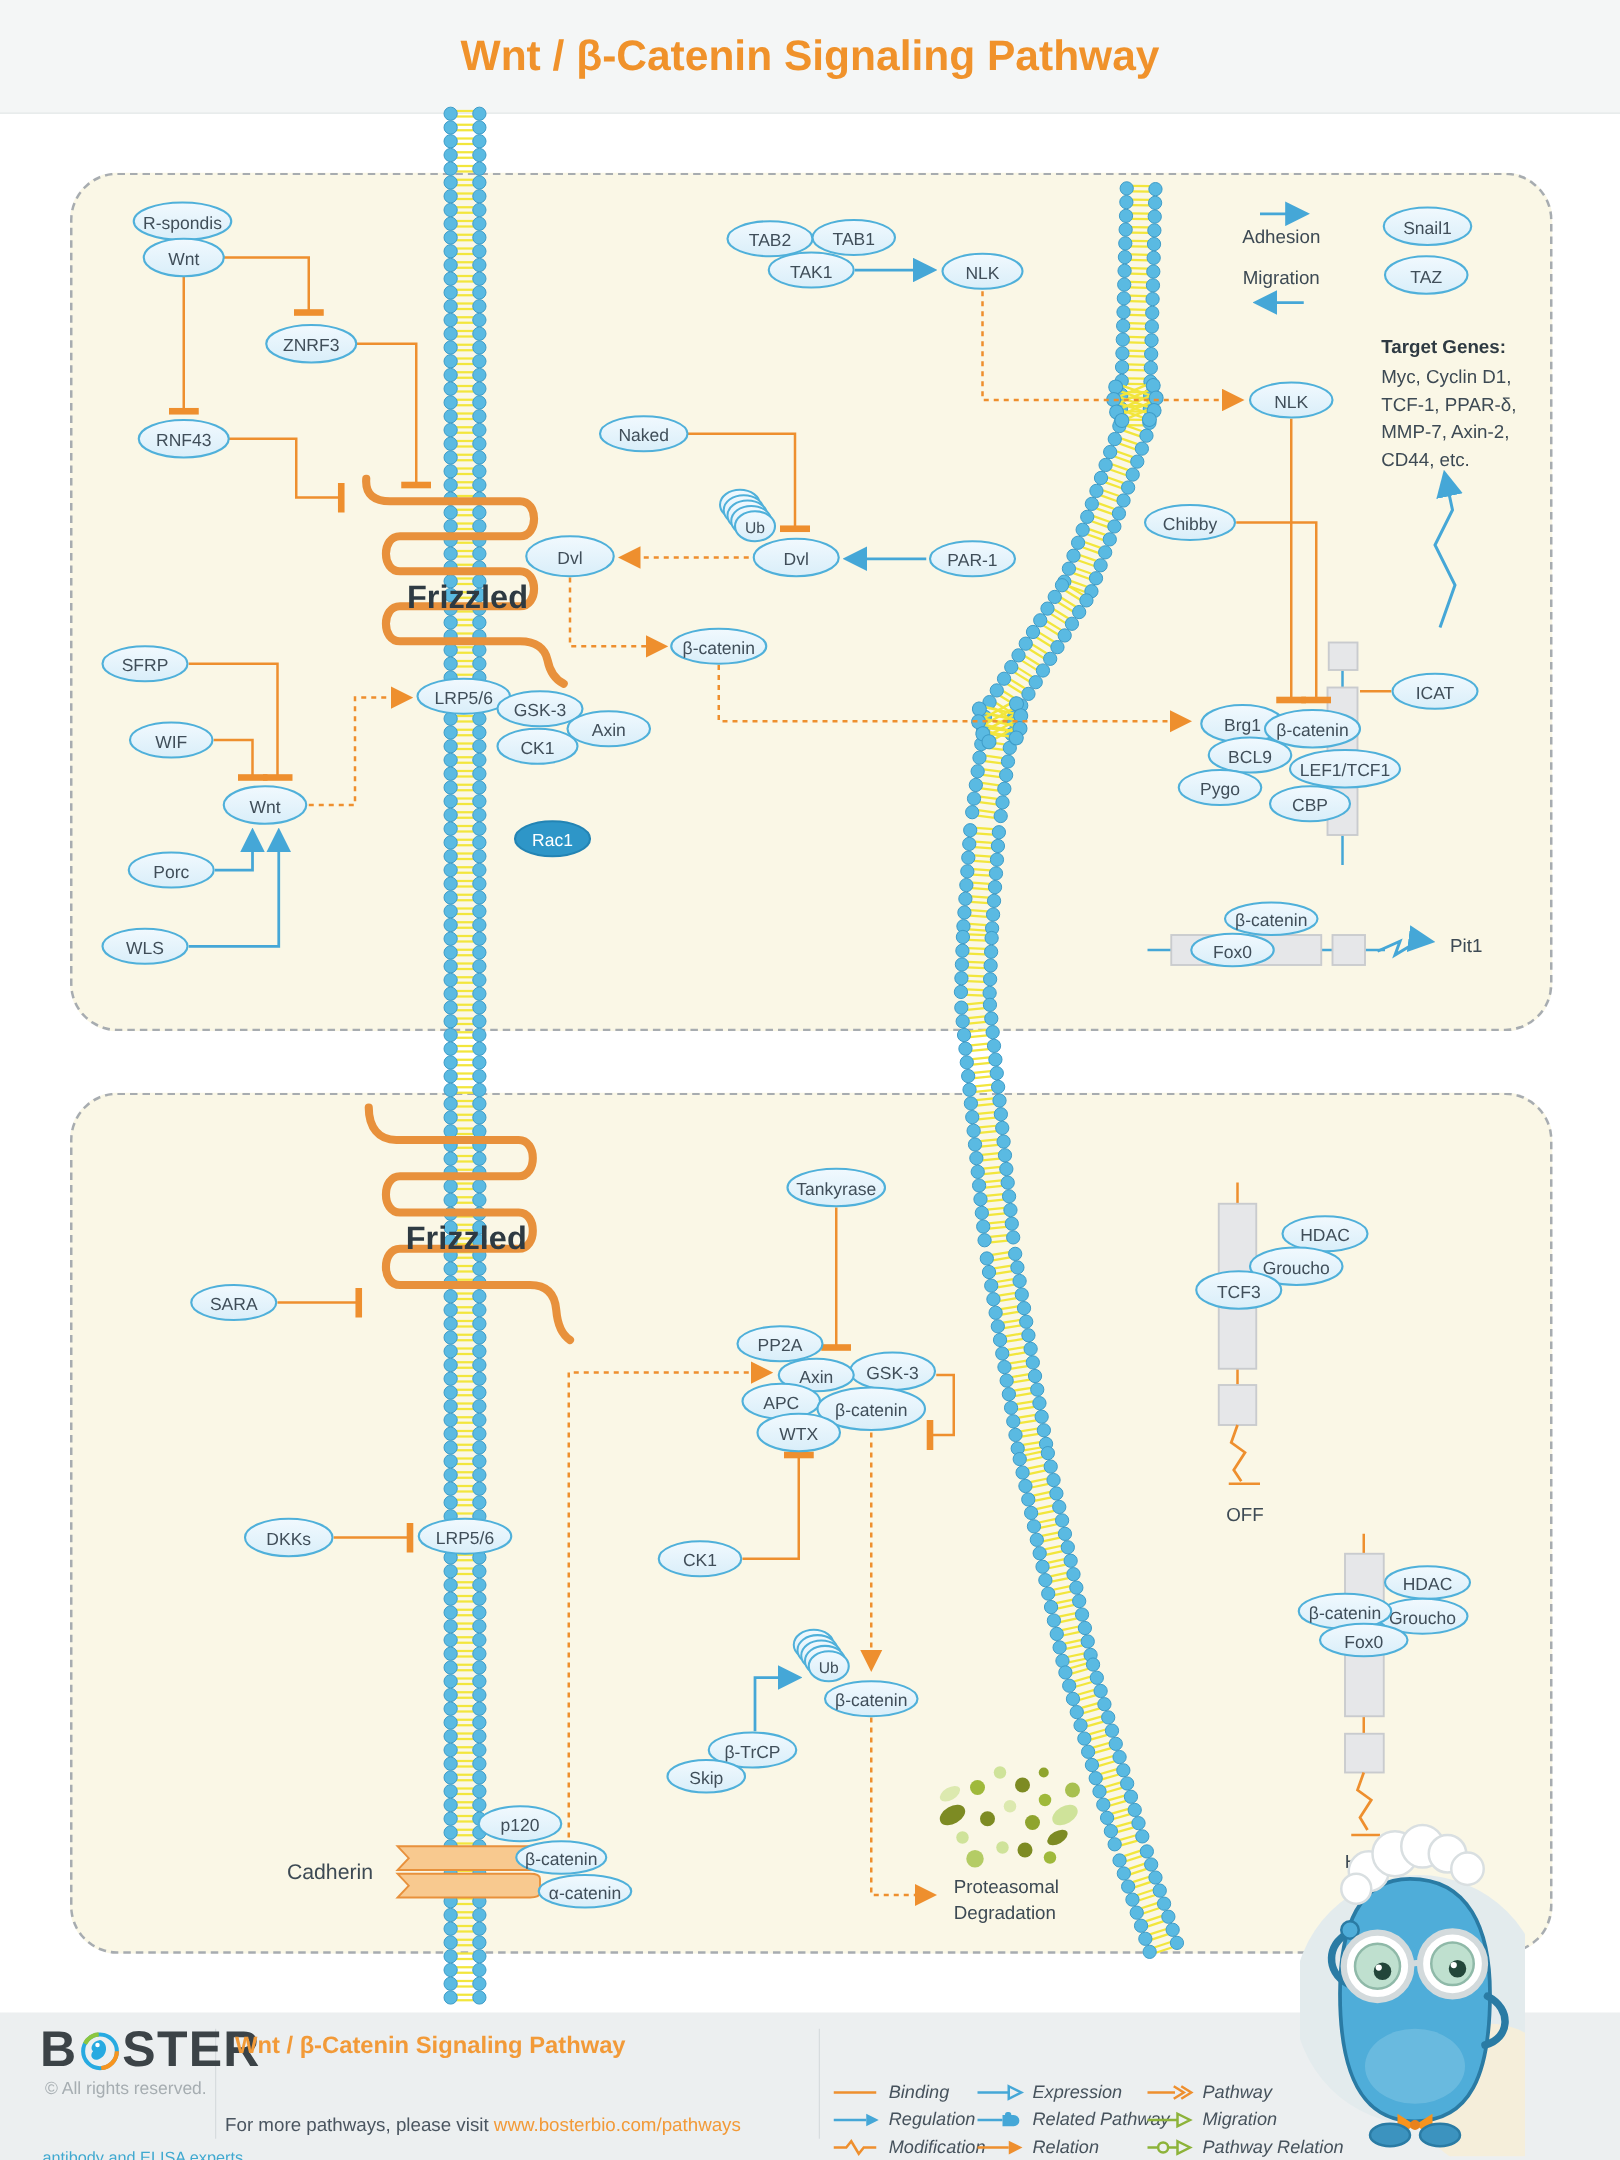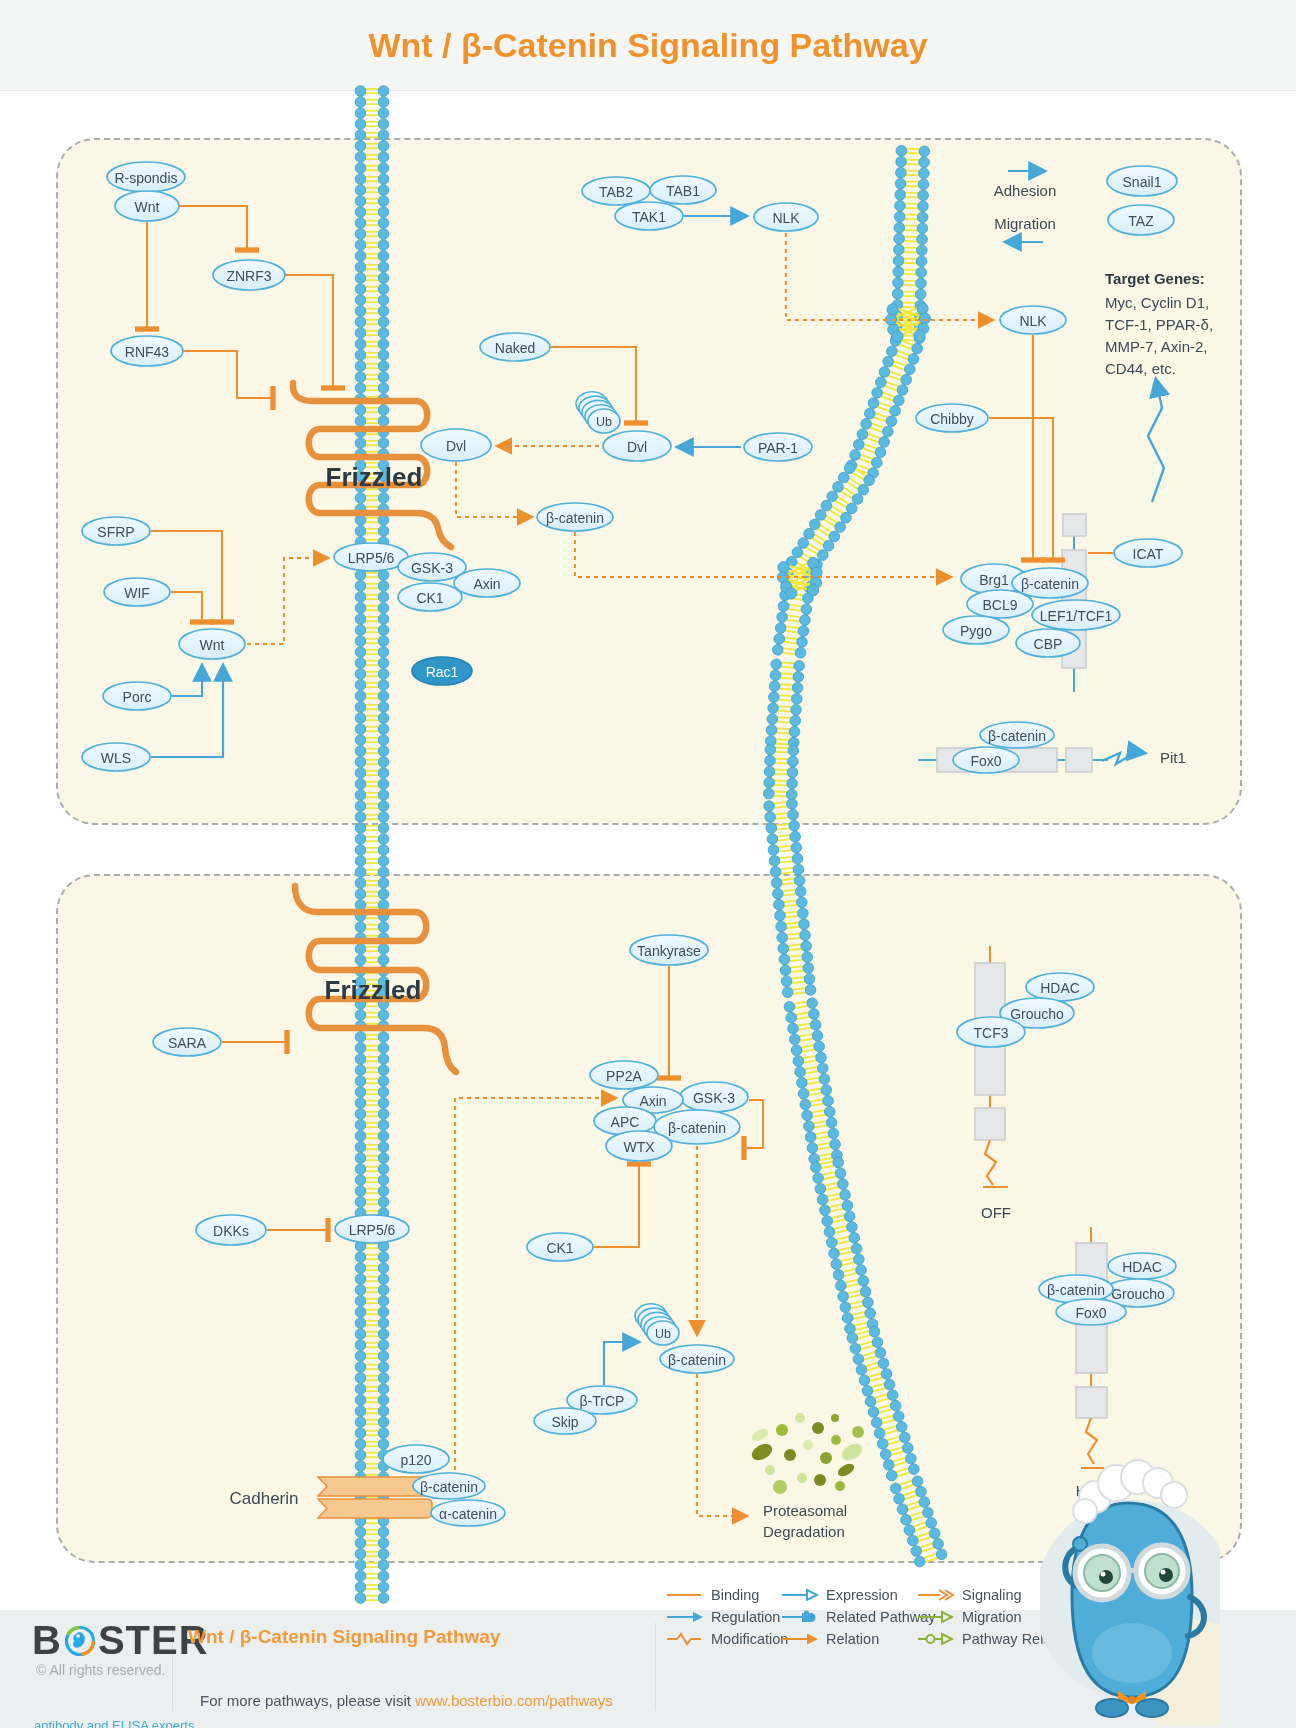--- a/index.html
+++ b/index.html
@@ -15,23 +15,23 @@
   #diagram{position:absolute;left:0;top:0;}
   #diagram text{font-family:"Liberation Sans",sans-serif;}
   .ftr{position:absolute;left:0;top:1610px;width:1296px;height:118px;background:#ECEFF0;}
   .vdiv{position:absolute;width:1px;background:#D7DCDE;top:1623px;height:88px;}
   .logo{position:absolute;left:32px;top:1618px;display:flex;align-items:center;
         font-size:40px;font-weight:700;color:#3C4347;letter-spacing:1px;}
   .logo svg{margin:0 1px;}
   .tagline{position:absolute;left:34px;top:1718px;font-size:13px;color:#3FA9D0;}
   .copyright{position:absolute;left:36px;top:1662px;font-size:14px;color:#A6ADB1;}
   .fpath{position:absolute;left:188px;top:1626px;font-size:19px;font-weight:700;color:#F29A38;}
-  .fmore{position:absolute;left:200px;top:1692px;font-size:15px;color:#4A5560;}
+  .fmore{position:absolute;left:180px;top:1692px;font-size:15px;color:#4A5560;}
   .fmore a{color:#F29A38;text-decoration:none;}
-  .lcol{position:absolute;top:1584px;}
+  .lcol{position:absolute;top:1663px;font-style:italic;}
   .lrow{display:flex;align-items:center;height:22px;gap:6px;white-space:nowrap;}
   .lrow span{font-size:14.5px;color:#46525C;}
   .mascot{position:absolute;left:1040px;top:1425px;}
 </style>
 </head>
 <body>
 
 <div class="stage">
   <div class="hdr">
     <h1>Wnt / β-Catenin Signaling Pathway</h1>
@@ -1607,21 +1607,21 @@
           <span>Relation</span>
         </div>
       </div>
       <div class="lcol" style="left: 916px;">
         <div class="lrow">
           <svg width="40" height="16" viewBox="0 0 40 16">
             <line stroke-width="2" x1="2" y1="8" x2="24" y2="8" stroke="#EE8F2E"></line>
             <path stroke-width="2" fill="none" d="M23,3 L31,8 L23,13" stroke="#EE8F2E"></path>
             <path stroke-width="2" fill="none" d="M29,3 L37,8 L29,13" stroke="#EE8F2E"></path>
           </svg>
-          <span>Signaling</span>
+          <span>Pathway</span>
         </div>
         <div class="lrow">
           <svg width="40" height="16" viewBox="0 0 40 16">
             <line stroke-width="2" x1="2" y1="8" x2="26" y2="8" stroke="#8DB33A"></line>
             <path stroke-width="2" fill="none" d="M26,3 L36,8 L26,13 Z" stroke="#8DB33A"></path>
           </svg>
           <span>Migration</span>
         </div>
         <div class="lrow">
           <svg width="40" height="16" viewBox="0 0 40 16">

